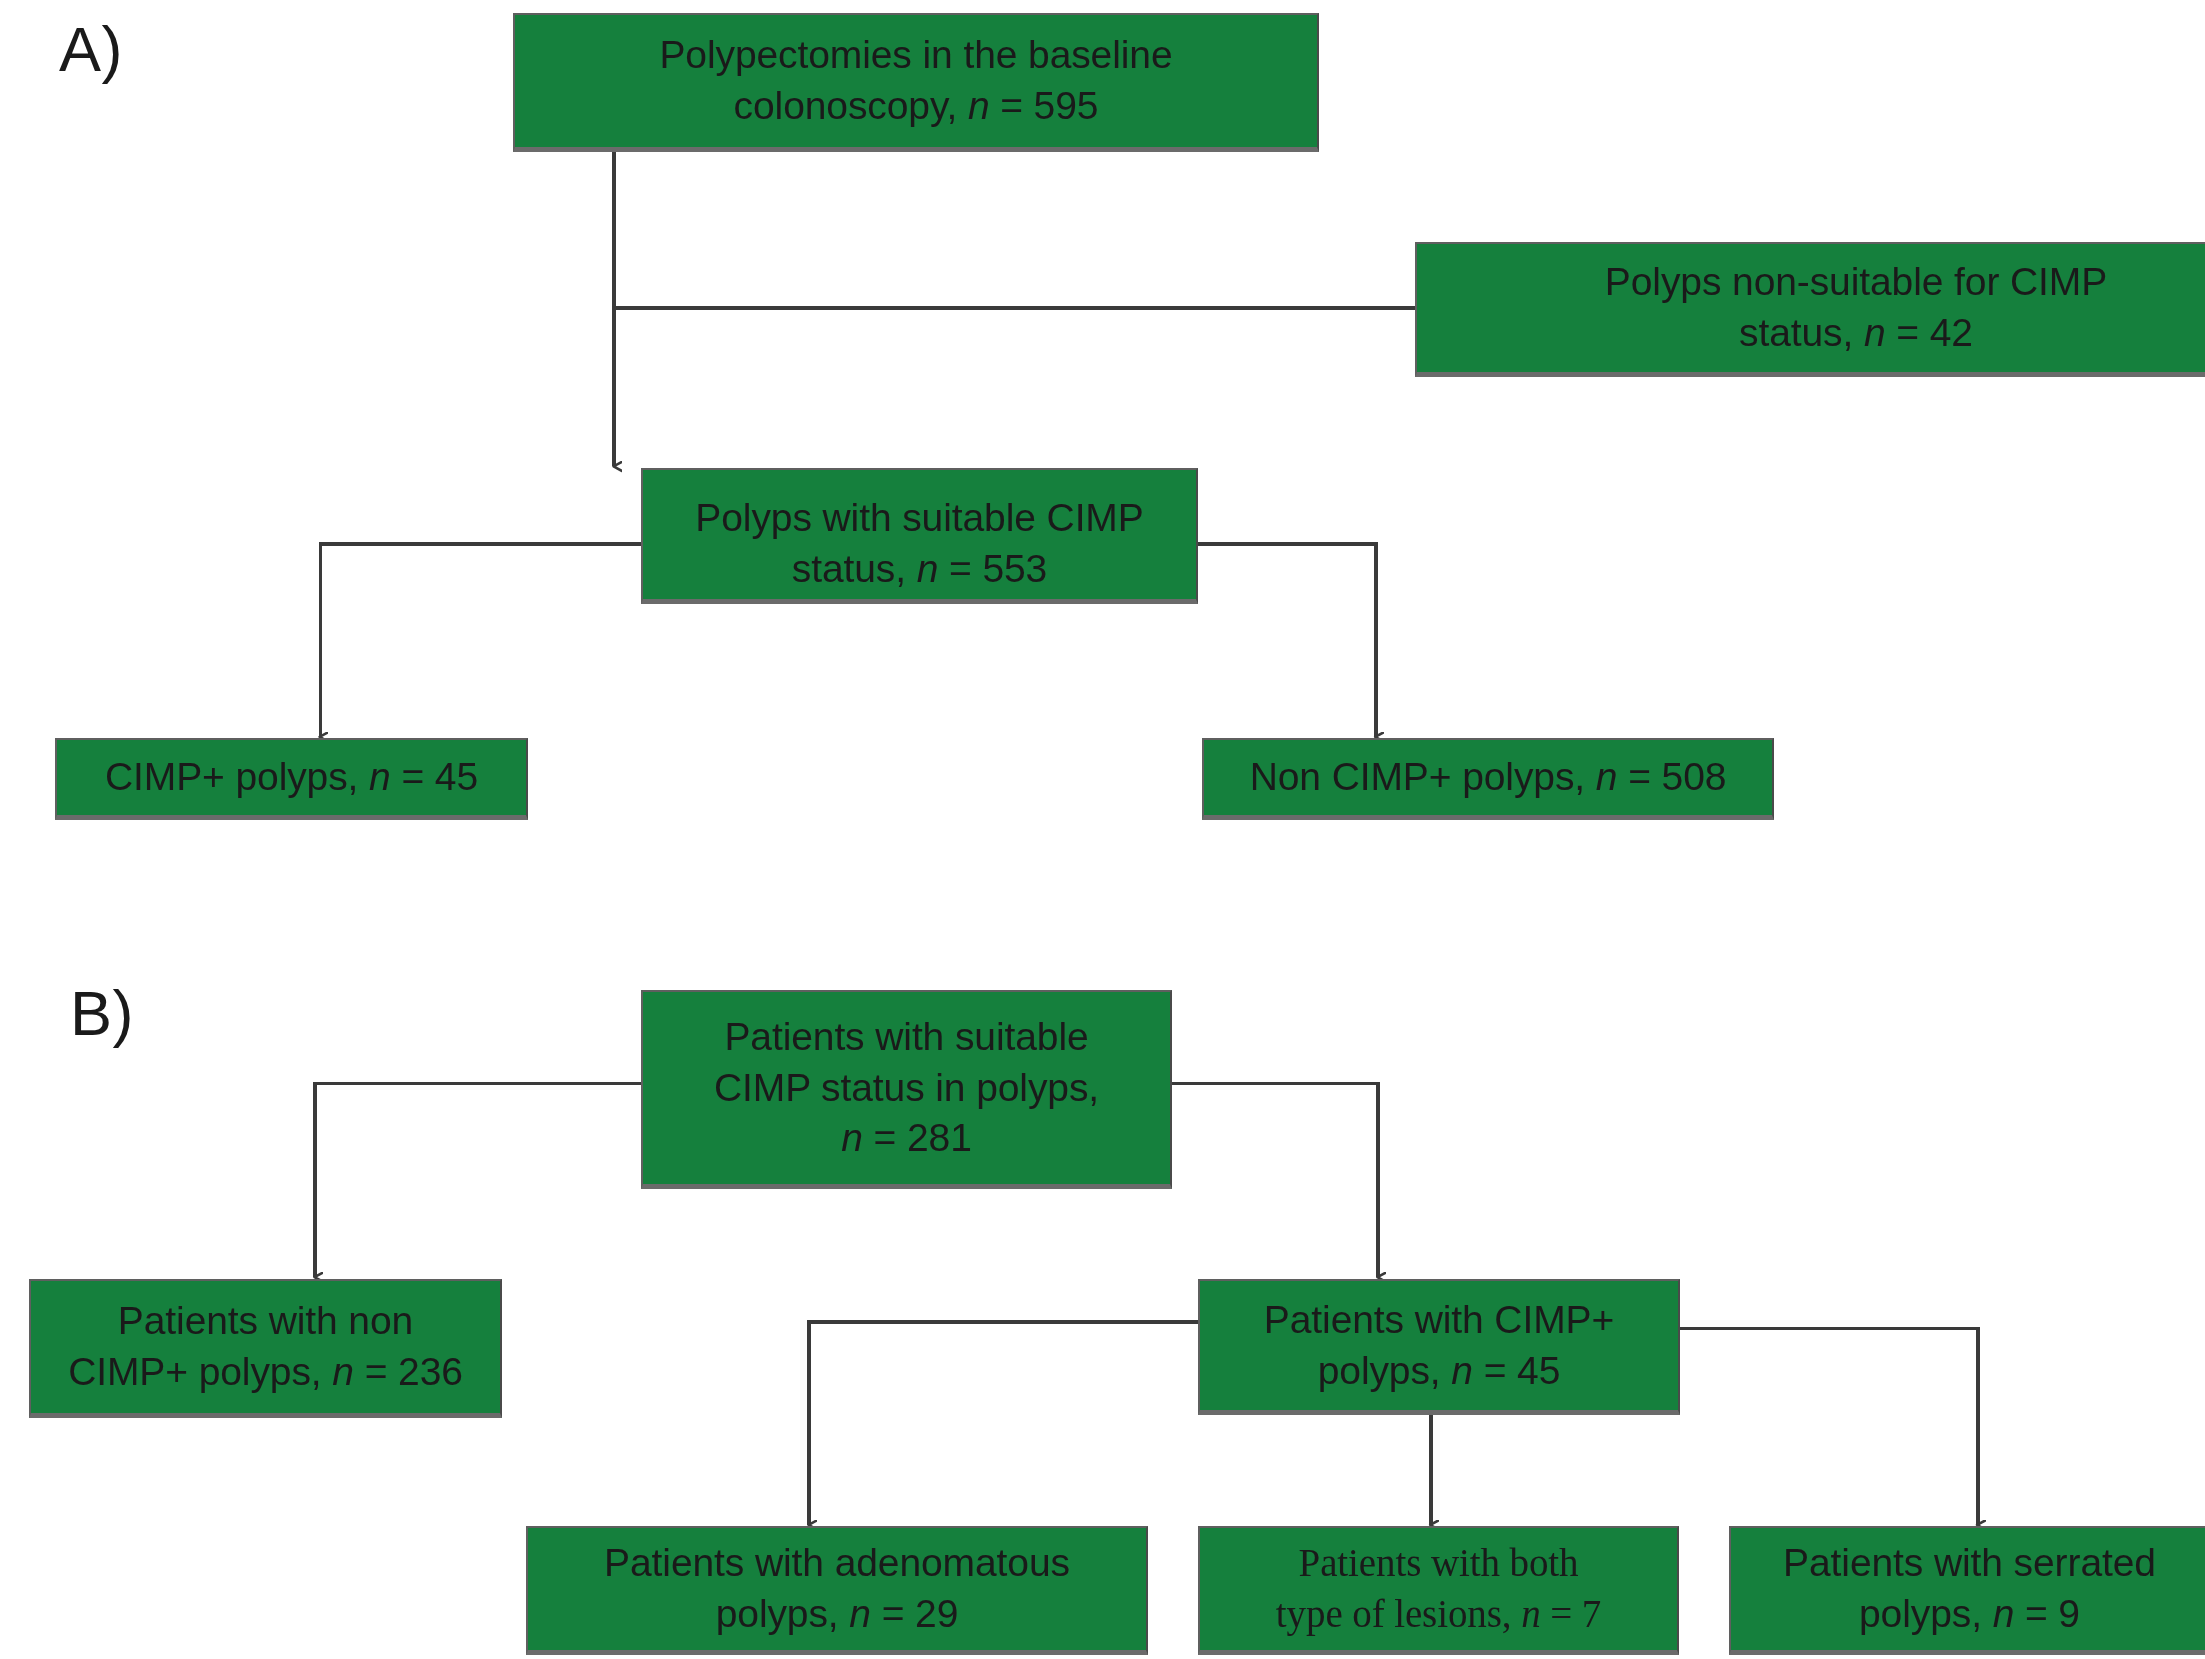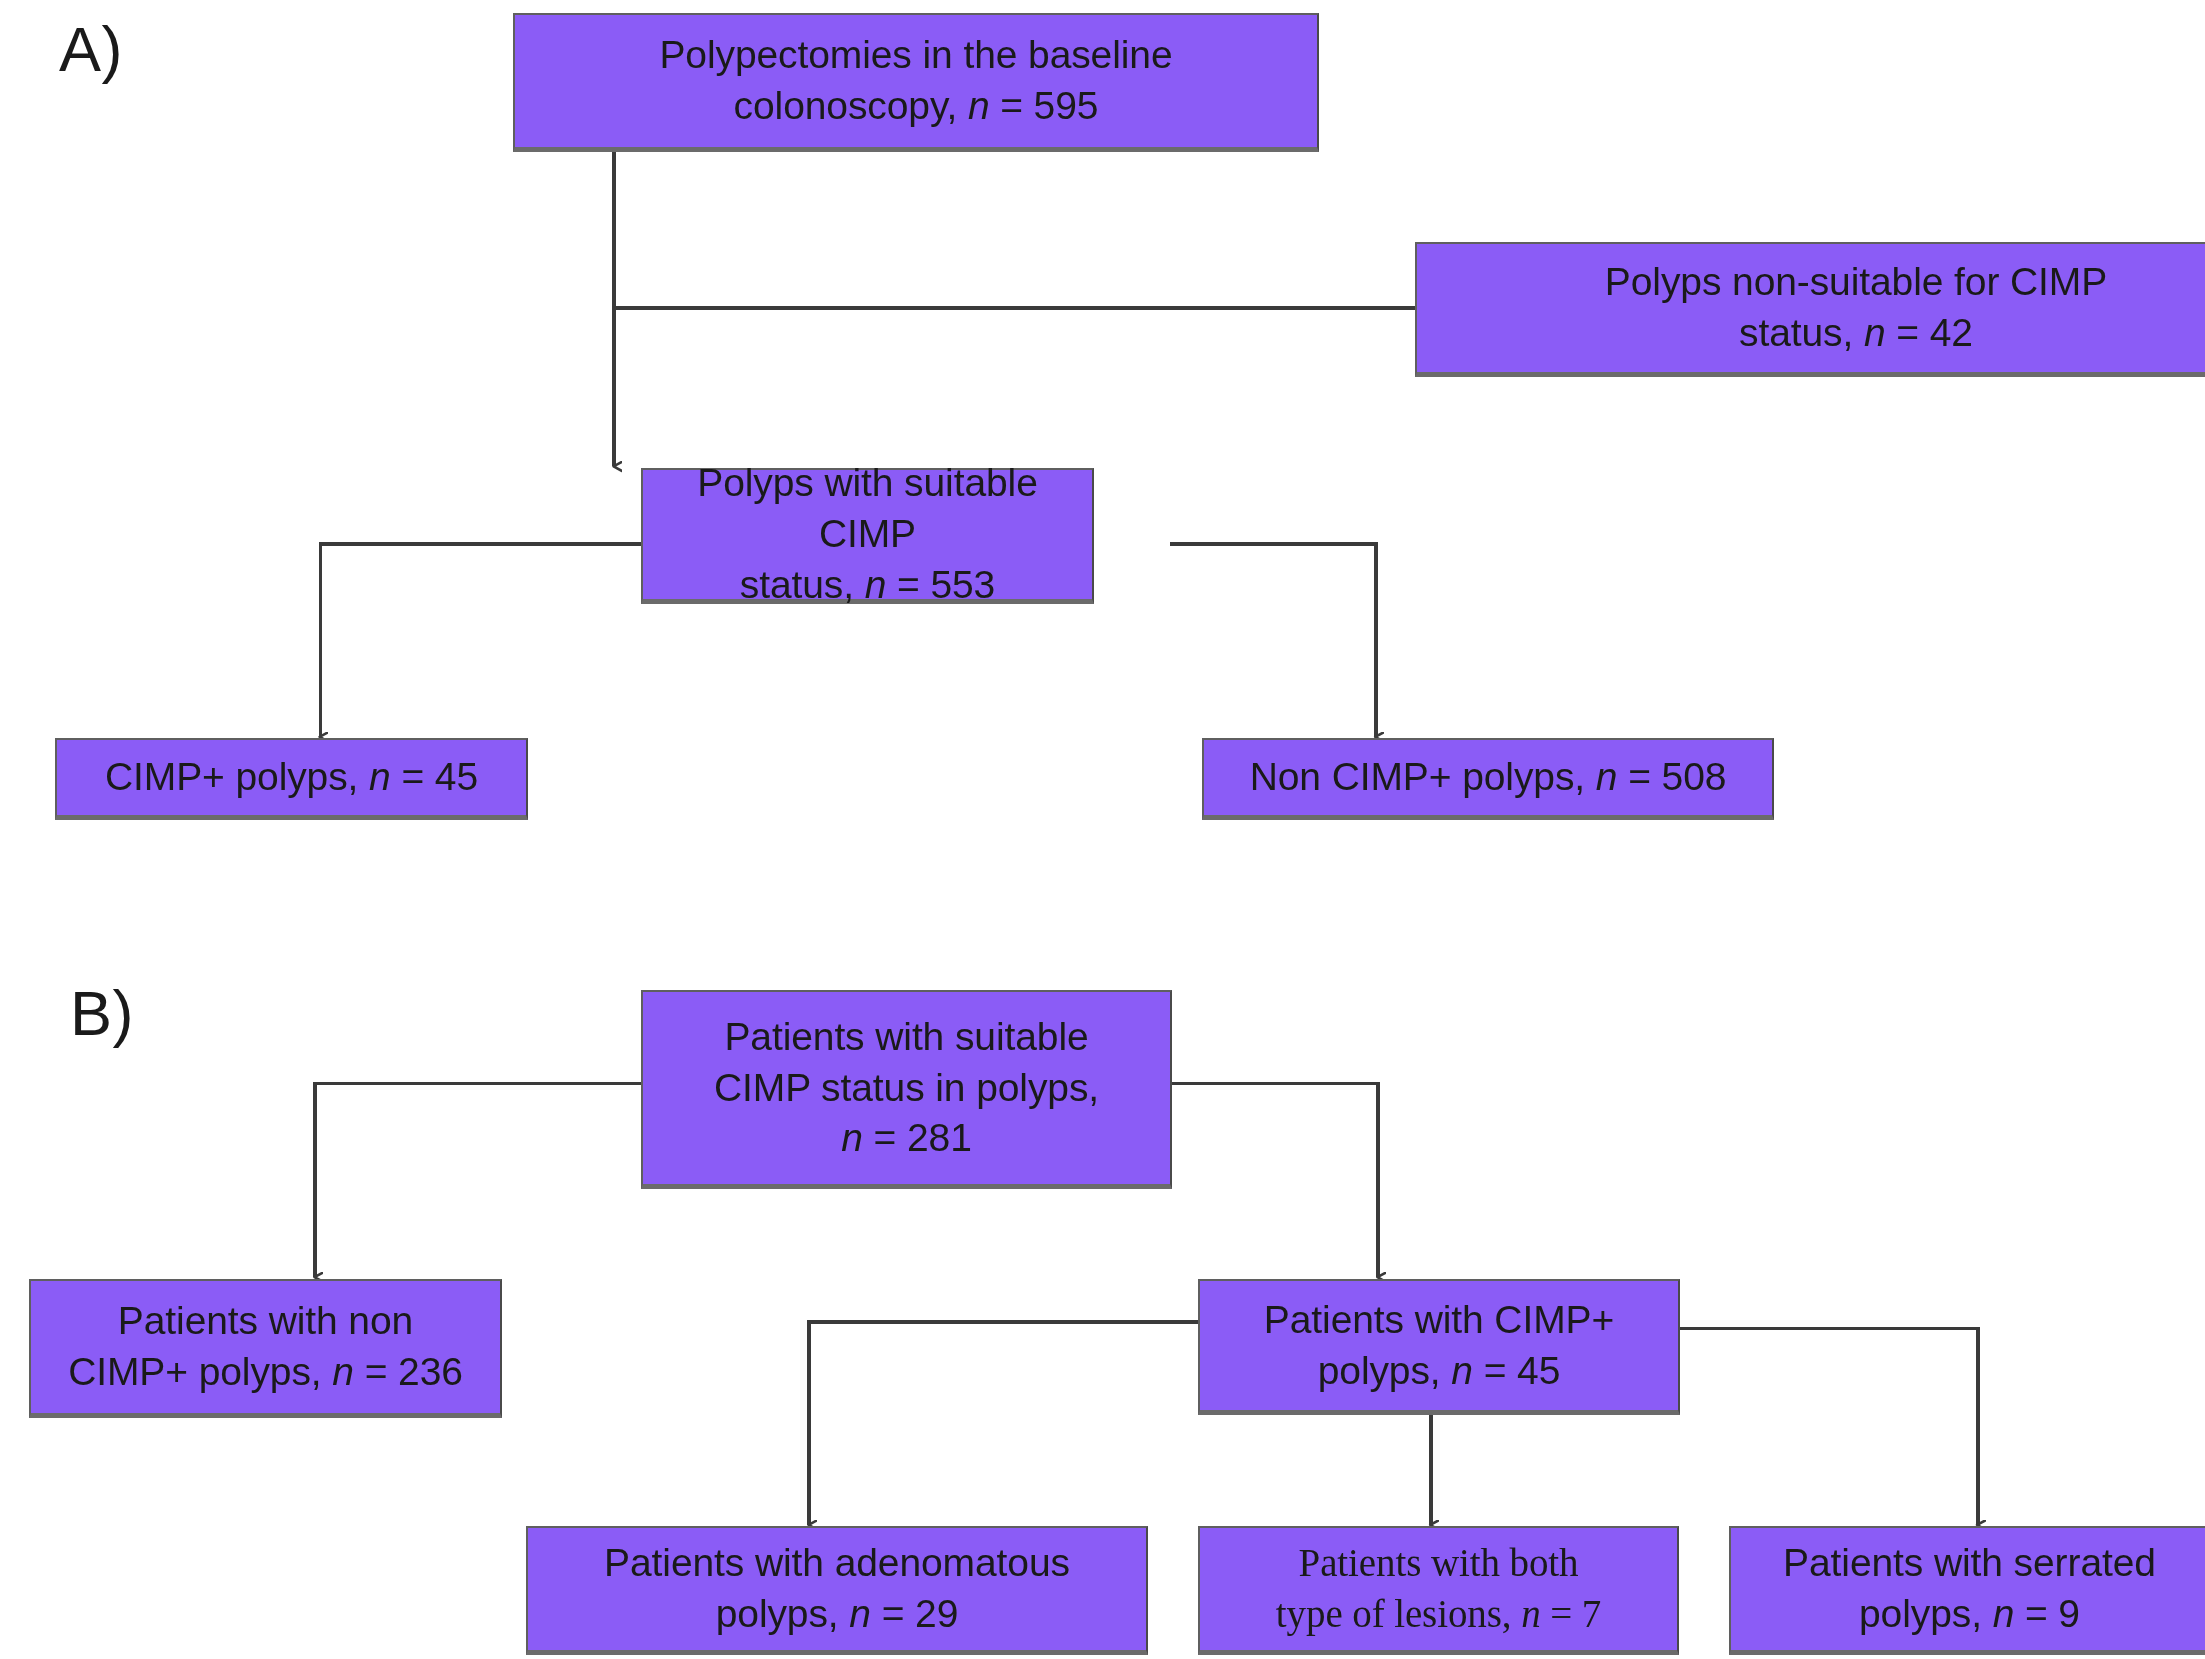--- a/index.html
+++ b/index.html
@@ -31,21 +31,21 @@
     position: absolute;
     font-size: 63px;
     line-height: 1;
     color: #1a1a1a;
     letter-spacing: 0.4px;
     white-space: nowrap;
   }
   .node {
     position: absolute;
     box-sizing: border-box;
-    background: #8b5cf6;
+    background: #15803d;
     border: 2.9px solid #5f5f5f;
     border-right-color: #4a4a4a;
     border-bottom-width: 5.1px;
     border-bottom-color: #6b6b6b;
     display: flex;
     align-items: center;
     justify-content: center;
     text-align: center;
     padding: 4.4px 10.3px;
   }
@@ -97,21 +97,21 @@
   <div class="panel-label" style="left:59px; top:17.6px;">A)</div>
 
   <div class="node" style="left:513px; top:13px; width:806px; height:139px;">
     <span class="node-text">Polypectomies in the baseline<br>colonoscopy, <em>n</em> = 595</span>
   </div>
 
   <div class="node" style="left:1415px; top:242px; width:882px; height:135px;">
     <span class="node-text">Polyps non-suitable for CIMP<br>status, <em>n</em> = 42</span>
   </div>
 
-  <div class="node" style="left:641px; top:468px; width:453px; height:136px;">
+  <div class="node" style="left:641px; top:468px; width:557px; height:136px;align-items:flex-end;">
     <span class="node-text">Polyps with suitable CIMP<br>status, <em>n</em> = 553</span>
   </div>
 
   <div class="node" style="left:55px; top:738px; width:473px; height:82px;">
     <span class="node-text">CIMP+ polyps, <em>n</em> = 45</span>
   </div>
 
   <div class="node" style="left:1202px; top:738px; width:572px; height:82px;">
     <span class="node-text">Non CIMP+ polyps, <em>n</em> = 508</span>
   </div>

